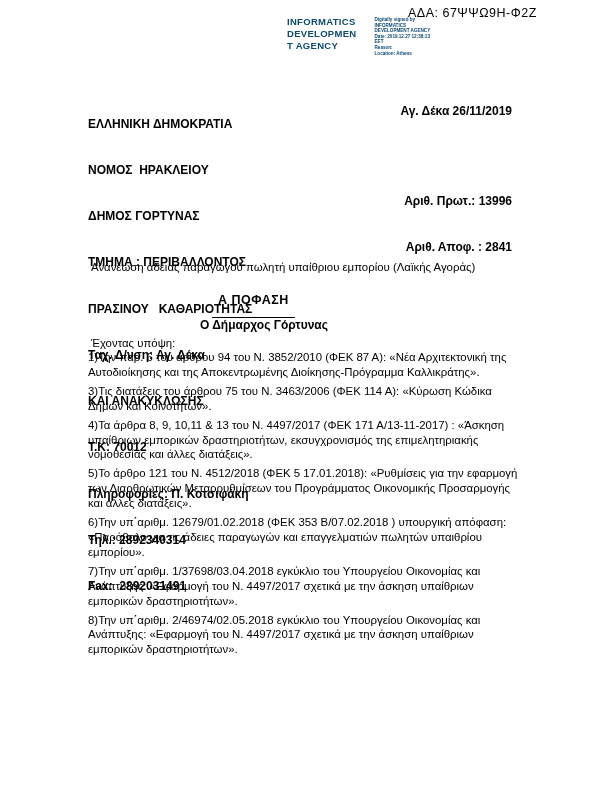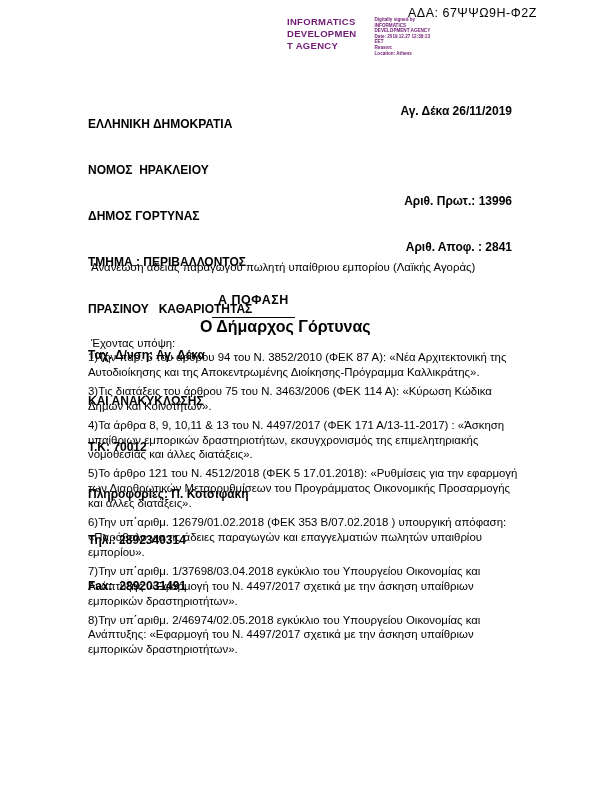--- a/index.html
+++ b/index.html
@@ -27,21 +27,21 @@
     white-space: nowrap;
   }
 
   
   .stamp {
     position: absolute;
     left: 287px;
     top: 16px;
     display: flex;
     gap: 18px;
-    color: #701a75;
+    color: #0c4a6e;
   }
   .stamp-big {
     font-size: 9.5px;
     font-weight: bold;
     line-height: 12px;
     letter-spacing: 0.3px;
     white-space: nowrap;
   }
   .stamp-small {
     font-size: 4.6px;
@@ -104,21 +104,21 @@
     font-size: 12.5px;
     font-weight: bold;
     letter-spacing: 0.5px;
     border-bottom: 1.4px solid #000;
     padding: 0 6px 10px 6px;
   }
   .decision-subtitle {
     position: absolute;
     left: 200px;
     top: 318px;
-    font-size: 16px;
+    font-size: 12px;
     font-weight: bold;
     white-space: nowrap;
   }
   .decision-intro {
     position: absolute;
     left: 91px;
     top: 337px;
     font-size: 11.4px;
   }
 

